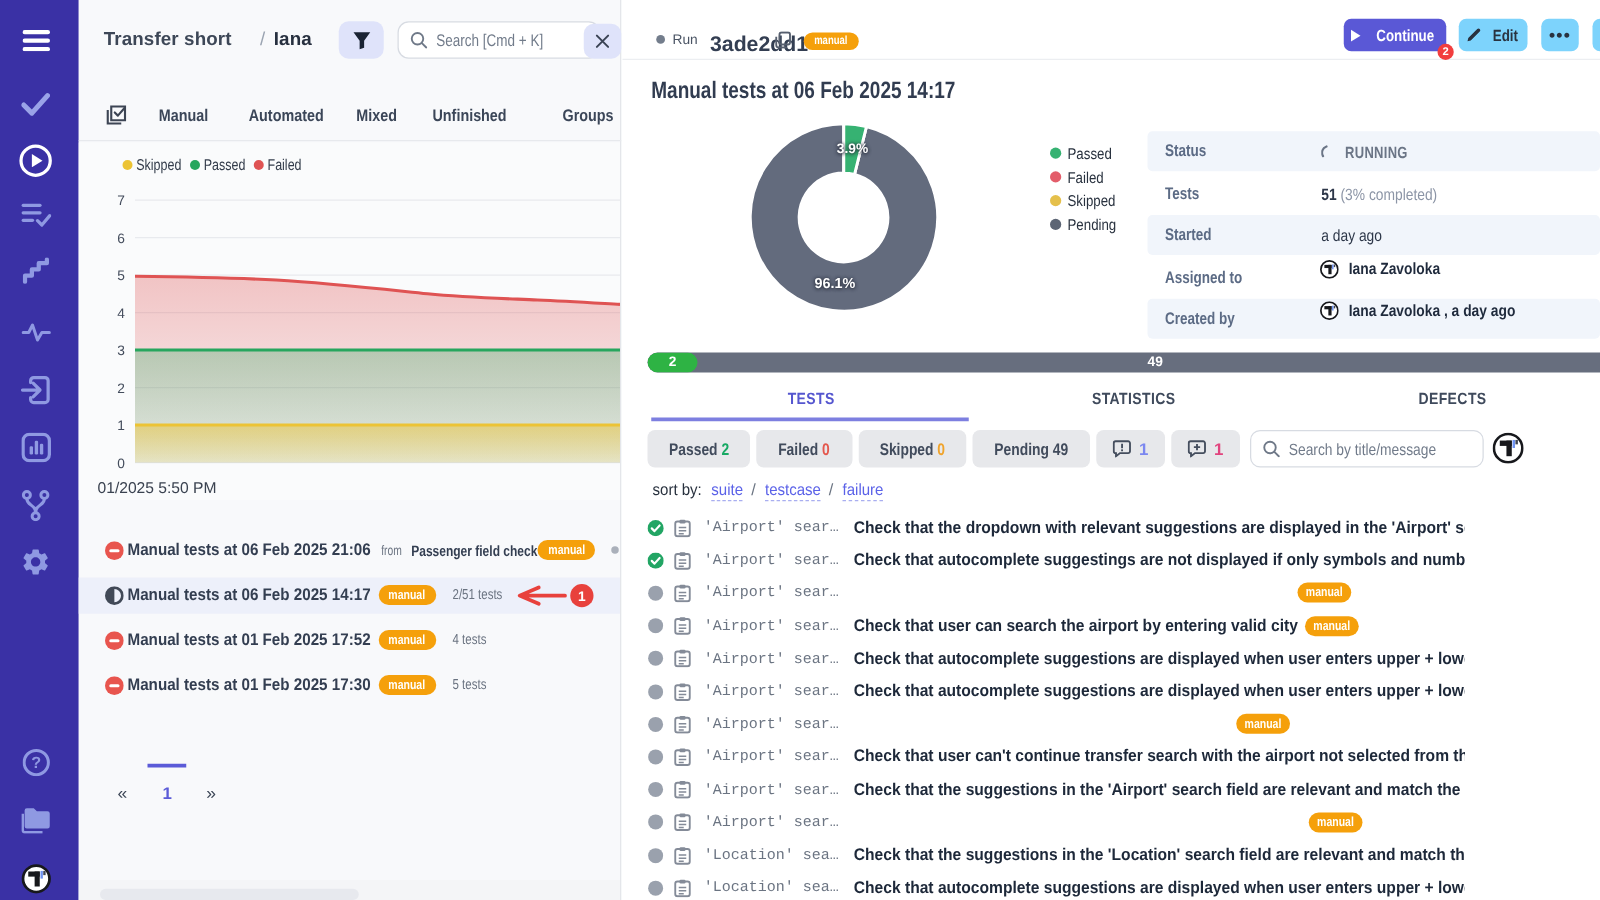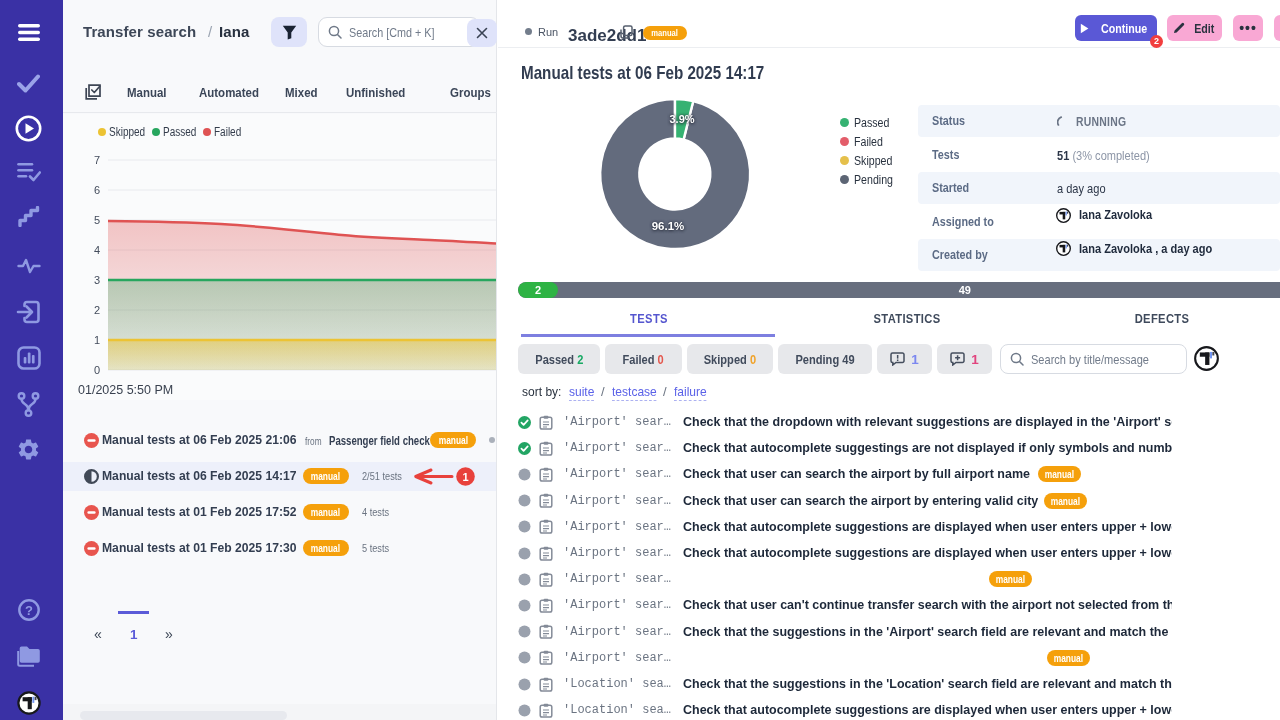--- a/index.html
+++ b/index.html
@@ -32,21 +32,21 @@
 
 .runrow{position:absolute;left:0;width:433px;height:29px}
 .runrow .rt{font-size:13.5px;font-weight:bold;color:#333e51}
 .pill{display:inline-block;width:46px;height:16px;line-height:16px;text-align:center;background:#f5a00b;color:#fff;font-size:10.5px;font-weight:bold;border-radius:9px}
 .pill i,.tpill i{font-style:normal;display:inline-block;transform:scaleX(.8);transform-origin:50% 50%;white-space:pre}
 .gr{font-size:13px;color:#6a7381}
 
 #rp{position:absolute;left:498px;top:0;width:782px;height:720px;background:#fff}
 .rbar{position:absolute;left:0;top:0;width:782px;height:48px;border-bottom:1px solid #eceef1}
 .btn{position:absolute;top:15px;height:26px;border-radius:6px;display:flex;align-items:center;justify-content:center;font-size:13px;font-weight:bold}
-.lavbtn{background:#f9a8d4;color:#29323f}
+.lavbtn{background:#7dd3fc;color:#29323f}
 h1{position:absolute;left:23px;top:62px;font-size:19px;font-weight:bold;color:#313c50;white-space:nowrap}
 .tbl-row{position:absolute;left:420px;width:362px;height:32px;background:#f1f5fb;border-radius:4px}
 .tbl-label{position:absolute;left:434px;font-size:13.5px;font-weight:bold;color:#5c6b85}
 .tbl-val{position:absolute;left:559px;font-size:13px;color:#2c3648}
 .rtabs{position:absolute;top:311px;width:100%;font-size:13px;font-weight:bold;letter-spacing:.4px}
 .fpill{position:absolute;top:344px;height:30px;background:#e7e8eb;border-radius:6px;display:flex;align-items:center;justify-content:center;font-size:13.5px;font-weight:bold;color:#414b5c}
 .trow{position:absolute;left:0;width:916px;height:26px}
 .trow .mono{font-family:"Liberation Mono",monospace;font-size:12px;color:#6b7482;white-space:pre}
 .trow .tt{font-size:13.5px;font-weight:bold;color:#1d2839;white-space:pre}
 .tpill{position:absolute;width:43px;height:16px;line-height:16px;text-align:center;background:#f5a00b;color:#fff;font-size:10.5px;font-weight:bold;border-radius:9px;top:5px}
@@ -146,21 +146,21 @@
             <rect x="5.6" y="6.2" width="9.2" height="4.1" fill="#17181c"></rect>
             <rect x="10.7" y="6.2" width="4.1" height="12" fill="#17181c"></rect>
             <rect x="15.4" y="5.7" width="1.9" height="6.2" fill="#6f93f2"></rect>
             <rect x="17.6" y="5.7" width="1.9" height="3.4" fill="#3f4552"></rect>
           </g>
         </svg>
       </div>
 </div>
 <div id="lp">
   <div class="hdr-title">
-        <span style="position:absolute;left:0;top:0">Transfer search</span>
+        <span style="position:absolute;left:0;top:0">Transfer short</span>
         <span class="sl" style="position:absolute;left:122px;top:0">/</span>
         <span style="position:absolute;left:136px;top:0;color:#27303f">Iana</span>
       </div>
   <div class="filterbtn">
         <svg width="15" height="15" viewBox="0 0 15 15">
           <path d="M0.8 0.8 H14.2 L9.3 7.5 V13.2 L5.7 14.4 V7.5 Z" fill="#1a2333"></path>
         </svg>
       </div>
   <div class="searchbox">
         <svg width="14" height="14" viewBox="0 0 14 14">
@@ -351,21 +351,21 @@
   <div class="tbl-val" style="top:240.5px;left:558px"><svg width="15" height="15" viewBox="0 0 24 24" style="vertical-align:-3.5px">
           <circle cx="12" cy="12" r="10.9" fill="#fff" stroke="#17181c" stroke-width="2.2"></circle>
           <rect x="5.6" y="6.2" width="9.2" height="4.1" fill="#17181c"></rect>
           <rect x="10.7" y="6.2" width="4.1" height="12" fill="#17181c"></rect>
           <rect x="15.4" y="5.7" width="1.9" height="6.2" fill="#6f93f2"></rect>
           <rect x="17.6" y="5.7" width="1.9" height="3.4" fill="#3f4552"></rect>
         </svg> <b class="cx c85" style="color:#1f2a3c;margin-left:4px">Iana Zavoloka , a day ago</b></div>
   <div style="position:absolute;left:20px;top:281.5px;width:770px;height:16.5px;border-radius:8px;background:#676e7e;overflow:hidden">
     <div style="position:absolute;left:0;top:0;width:40px;height:16.5px;border-radius:8px;background:#2eb344"></div>
     <div style="position:absolute;left:0;top:0;width:40px;text-align:center;color:#fff;font-size:11px;font-weight:bold;line-height:16.5px">2</div>
-    <div style="position:absolute;left:413px;top:0;width:40px;text-align:right;color:#fff;font-size:11px;font-weight:bold;line-height:16.5px">49</div>
+    <div style="position:absolute;left:400px;top:0;width:40px;text-align:left;color:#fff;font-size:11px;font-weight:bold;line-height:16.5px">49</div>
   </div>
   <div class="rtabs">
     <span style="position:absolute;left:151px;transform:translateX(-50%) scaleX(.86);color:#5556cf">TESTS</span>
     <span style="position:absolute;left:409px;transform:translateX(-50%) scaleX(.86);color:#3f4a5c">STATISTICS</span>
     <span style="position:absolute;left:664px;transform:translateX(-50%) scaleX(.86);color:#3f4a5c">DEFECTS</span>
   </div>
   <div style="position:absolute;left:23px;top:334px;width:254px;height:2.5px;background:#7d7fe0"></div>
   <div class="fpill" style="left:20px;width:82px">
         <span class="cc">Passed <span style="color:#18a964">2</span></span>
       </div>
@@ -449,23 +449,20 @@
   <div class="trow" style="top:461.4px">
           <svg style="position:absolute;left:20px;top:6.5px" width="13" height="13" viewBox="0 0 13 13">
             <circle cx="6.5" cy="6.5" r="6" fill="#9aa1ad"></circle>
           </svg>
           <svg style="position:absolute;left:41px;top:5.5px" width="14" height="15" viewBox="0 0 14 15">
             <rect x="1.2" y="2.2" width="11.6" height="11.8" rx="1.8" fill="none" stroke="#848b98" stroke-width="1.5"></rect>
             <rect x="4.6" y="0.8" width="4.8" height="3" rx="1" fill="#848b98"></rect>
             <path d="M4 7 H10 M4 9.6 H10 M4 12 H8" stroke="#848b98" stroke-width="1.1"></path>
           </svg>
           <span class="mono" style="position:absolute;left:65px;top:6px">'Airport' sear…</span>
-          <div style="position:absolute;left:185px;top:0;width:489px;height:26px;overflow:hidden">
-            <span class="tt cx c92" style="position:absolute;left:0;top:5px">Check that user can search the airport by full airport name</span>
-          </div>
           <span class="tpill" style="left:540px"><i>manual</i></span>
         </div>
   <div class="trow" style="top:487.6px">
           <svg style="position:absolute;left:20px;top:6.5px" width="13" height="13" viewBox="0 0 13 13">
             <circle cx="6.5" cy="6.5" r="6" fill="#9aa1ad"></circle>
           </svg>
           <svg style="position:absolute;left:41px;top:5.5px" width="14" height="15" viewBox="0 0 14 15">
             <rect x="1.2" y="2.2" width="11.6" height="11.8" rx="1.8" fill="none" stroke="#848b98" stroke-width="1.5"></rect>
             <rect x="4.6" y="0.8" width="4.8" height="3" rx="1" fill="#848b98"></rect>
             <path d="M4 7 H10 M4 9.6 H10 M4 12 H8" stroke="#848b98" stroke-width="1.1"></path>

